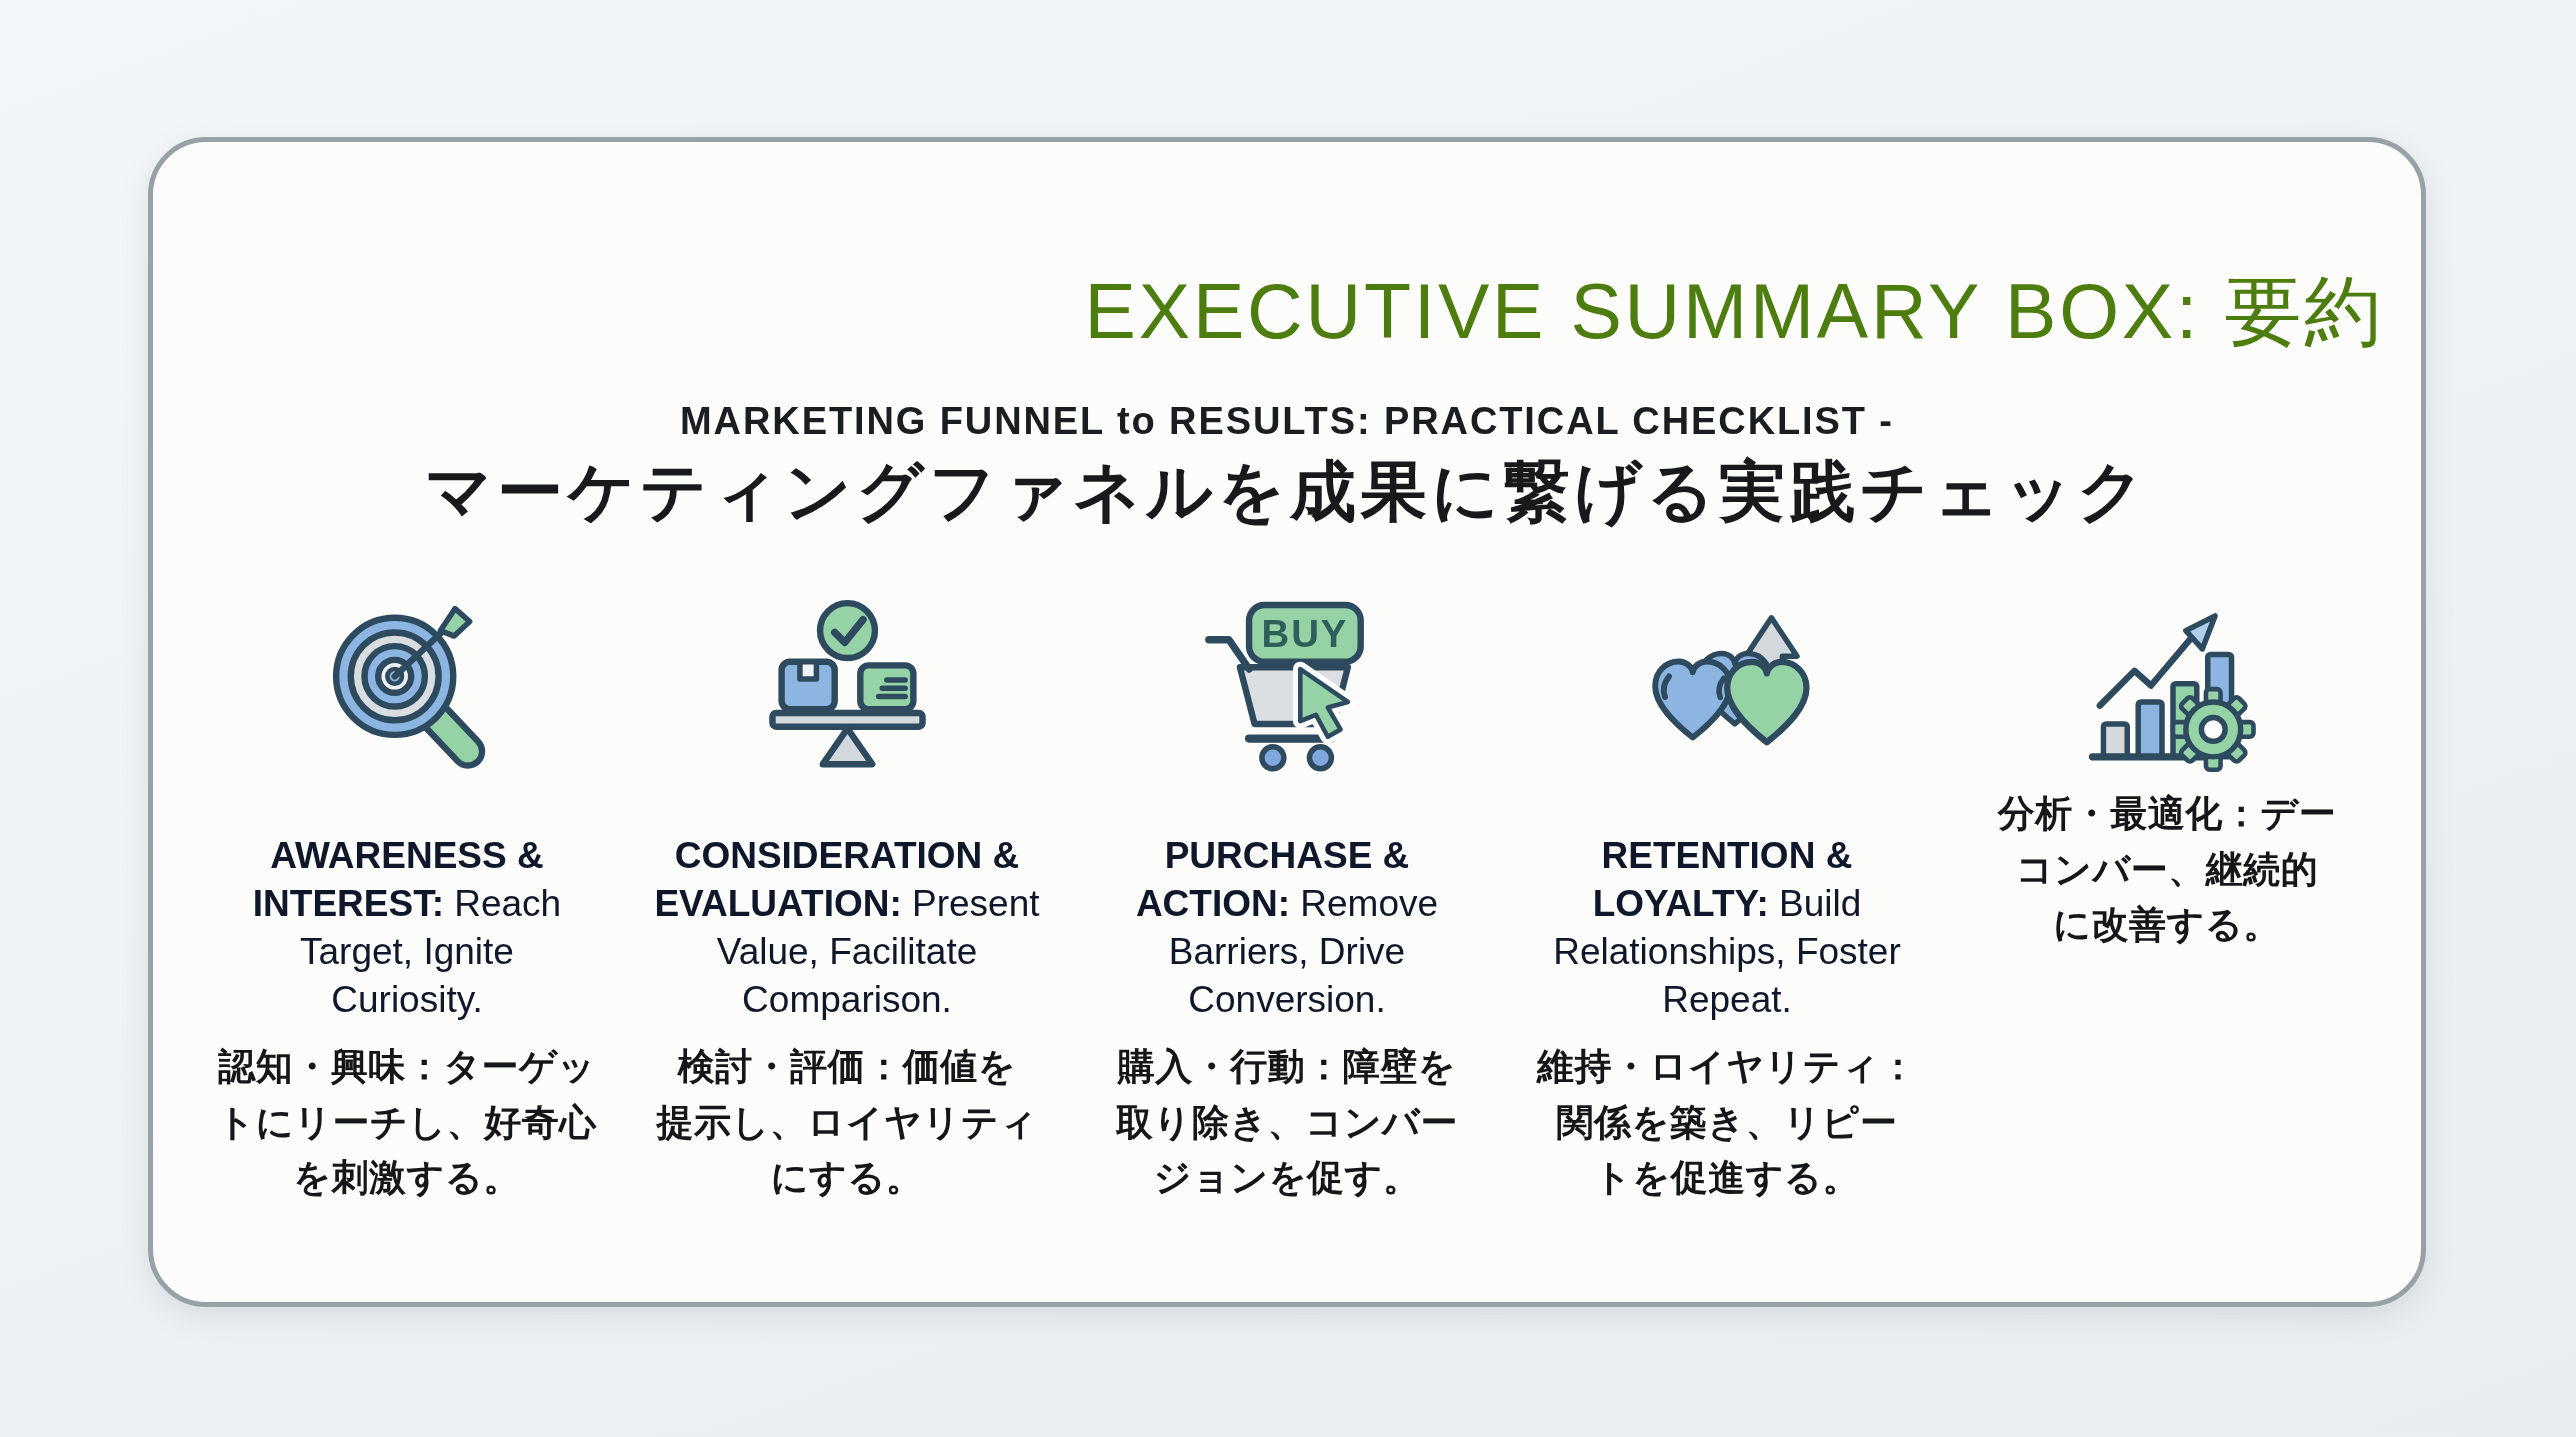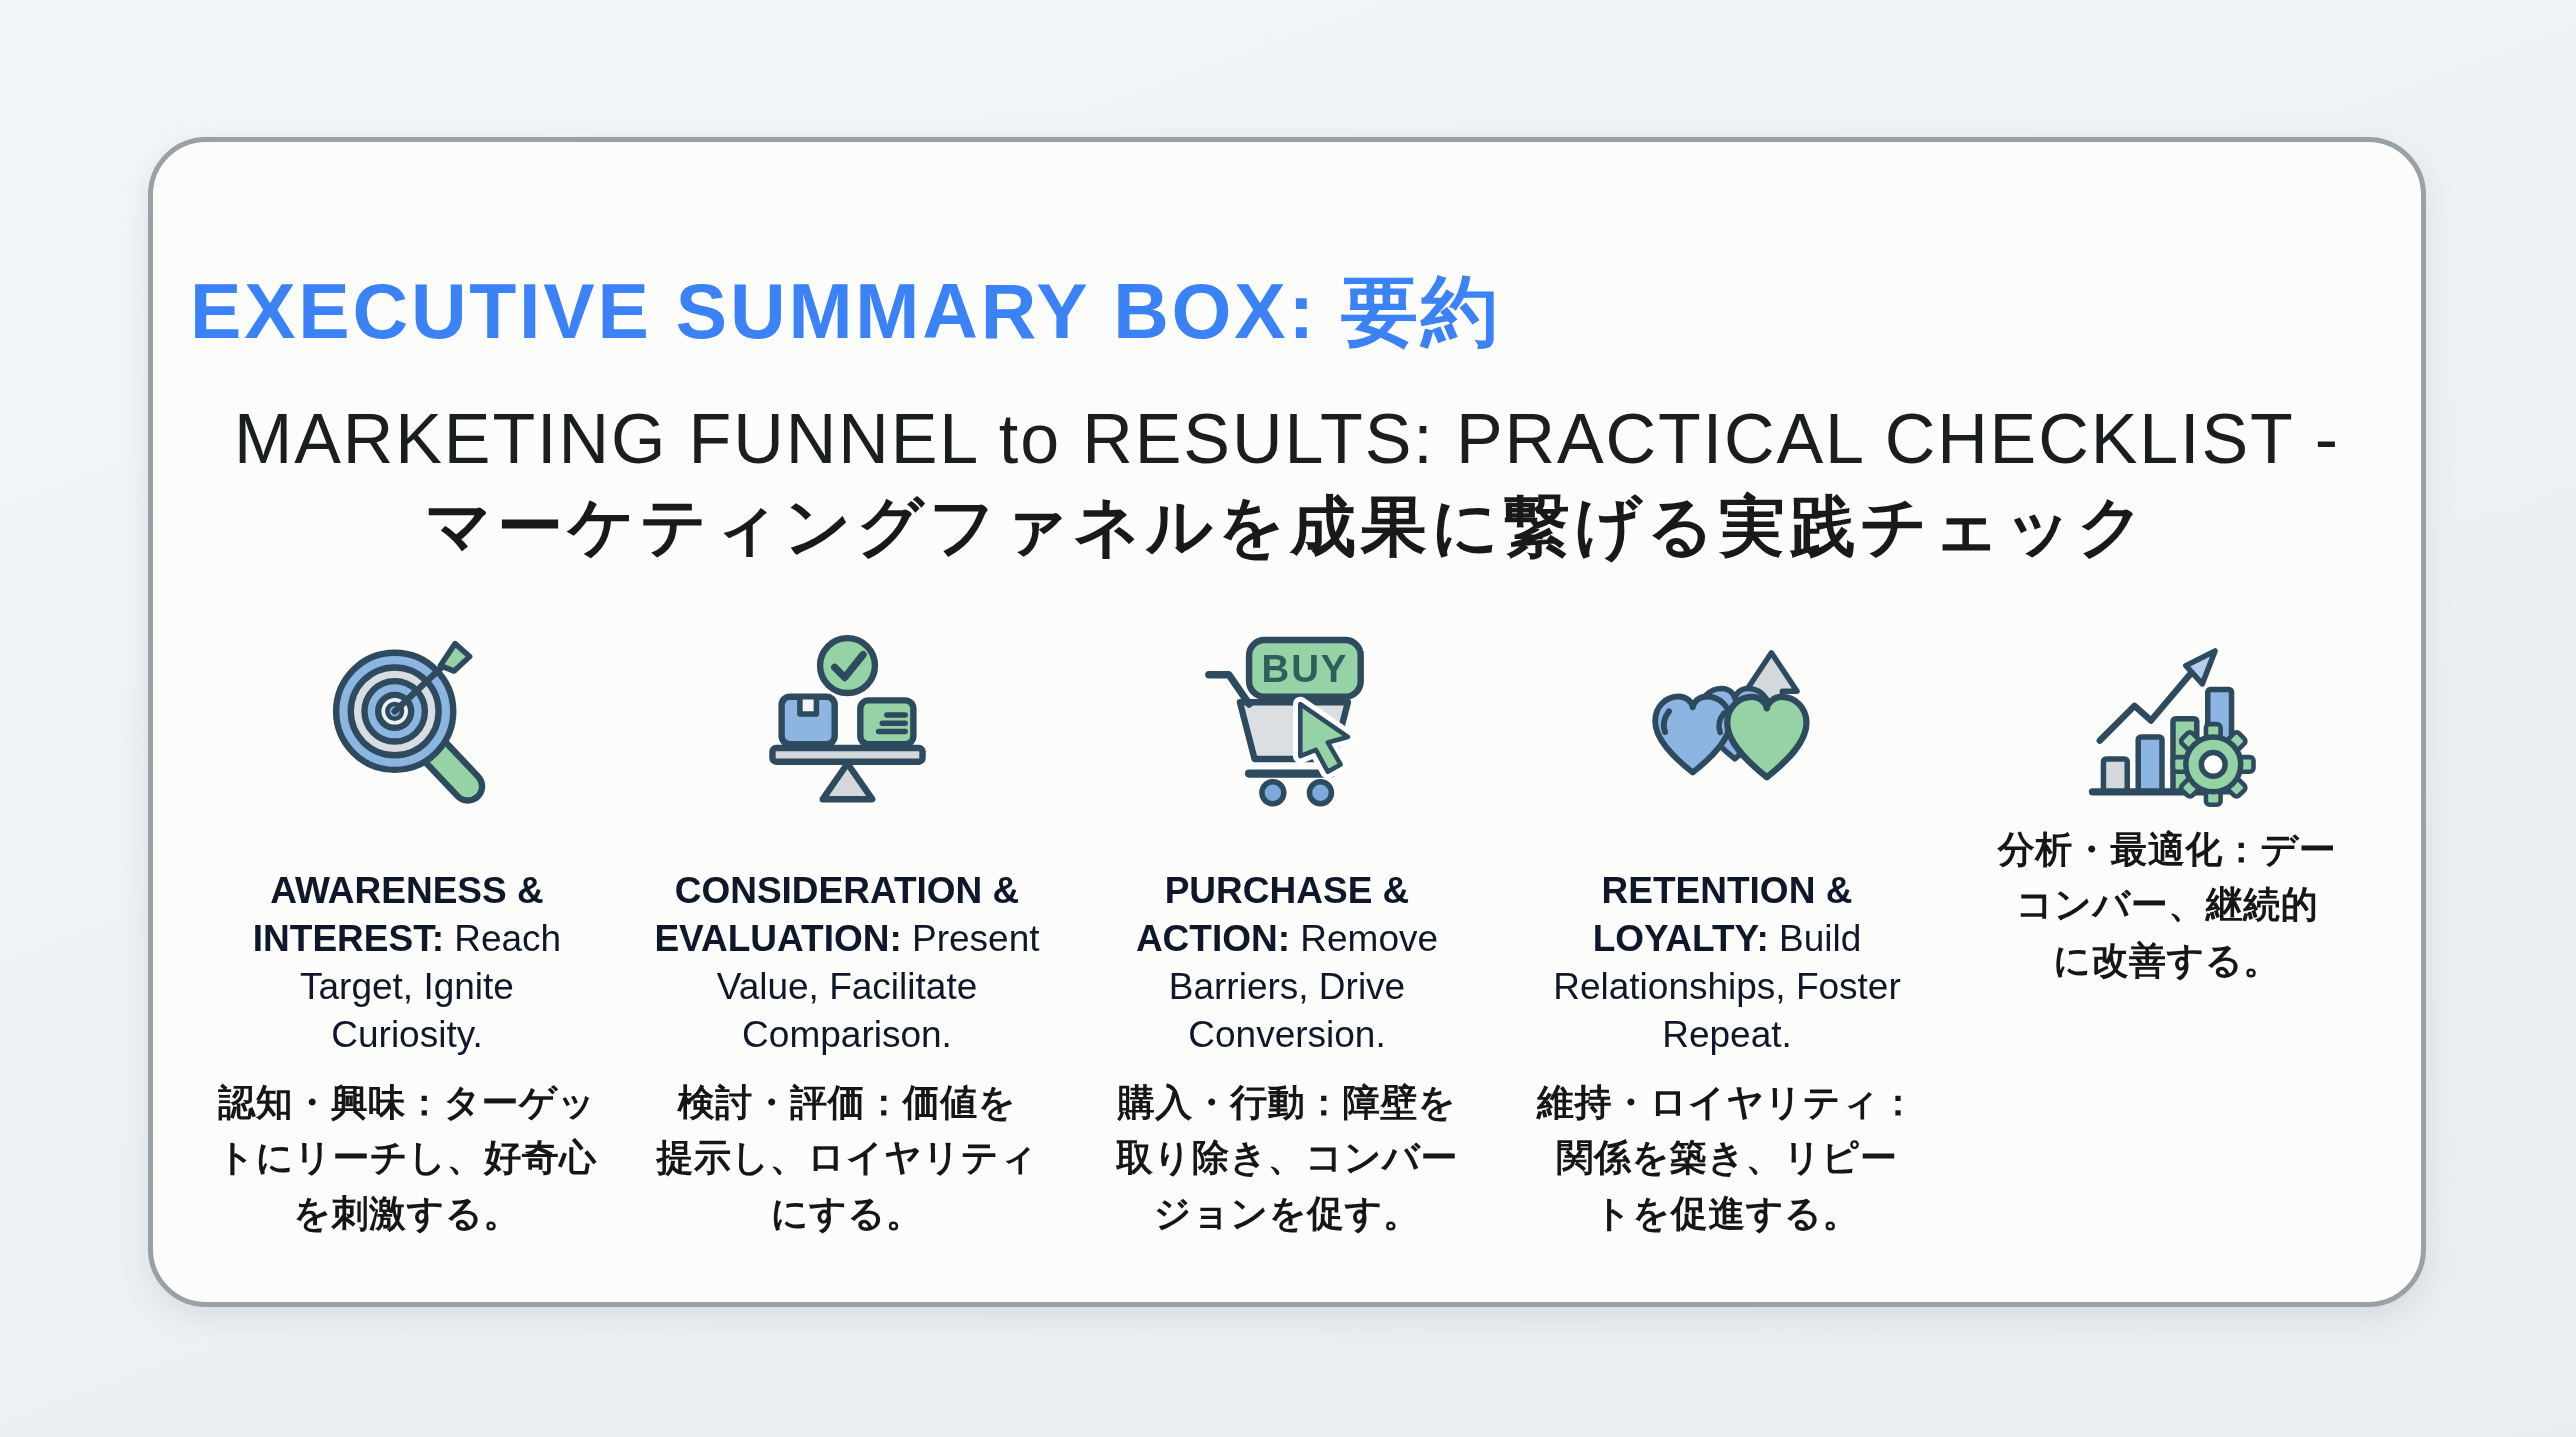--- a/index.html
+++ b/index.html
@@ -9,27 +9,27 @@
     font-family:"Liberation Sans","DejaVu Sans",sans-serif;
     color:var(--ink,#15181a);
   }
   .card{
     position:absolute;left:148px;top:137px;width:2278px;height:1170px;
     box-sizing:border-box;border:5.6px solid var(--card-border,#97a1a6);
     border-radius:58px;background:var(--card-bg,#fcfcfa);
     box-shadow:0 9.4px 28px rgba(120,135,145,.18);
   }
   .title{
-    margin:129px 37px 0;text-align:left;
-    font-size:77px;font-weight:700;letter-spacing:2.8px;line-height:1.05;
-    color:#3b82f6;white-space:nowrap;
+    margin:129px 37px 0;text-align:right;
+    font-size:77px;font-weight:400;letter-spacing:2.8px;line-height:1.05;
+    color:#4d7c0f;white-space:nowrap;
   }
   .subtitle-en{
     margin:49px 37px 0;text-align:center;
-    font-size:70px;font-weight:400;letter-spacing:1.9px;line-height:1.1;
+    font-size:38px;font-weight:700;letter-spacing:1.9px;line-height:1.1;
     color:#1b1e20;white-space:nowrap;
   }
   .subtitle-ja{
     margin:11.2px 37px 0;text-align:center;
     font-size:66px;font-weight:700;letter-spacing:4.7px;line-height:1.15;
     color:#17191b;white-space:nowrap;
   }
   .cols{display:flex;justify-content:center;padding:0 34px;margin-top:60px;}
   .col{width:440px;display:flex;flex-direction:column;align-items:center;}
   .icon-wrap{height:191px;display:flex;align-items:center;justify-content:center;}

